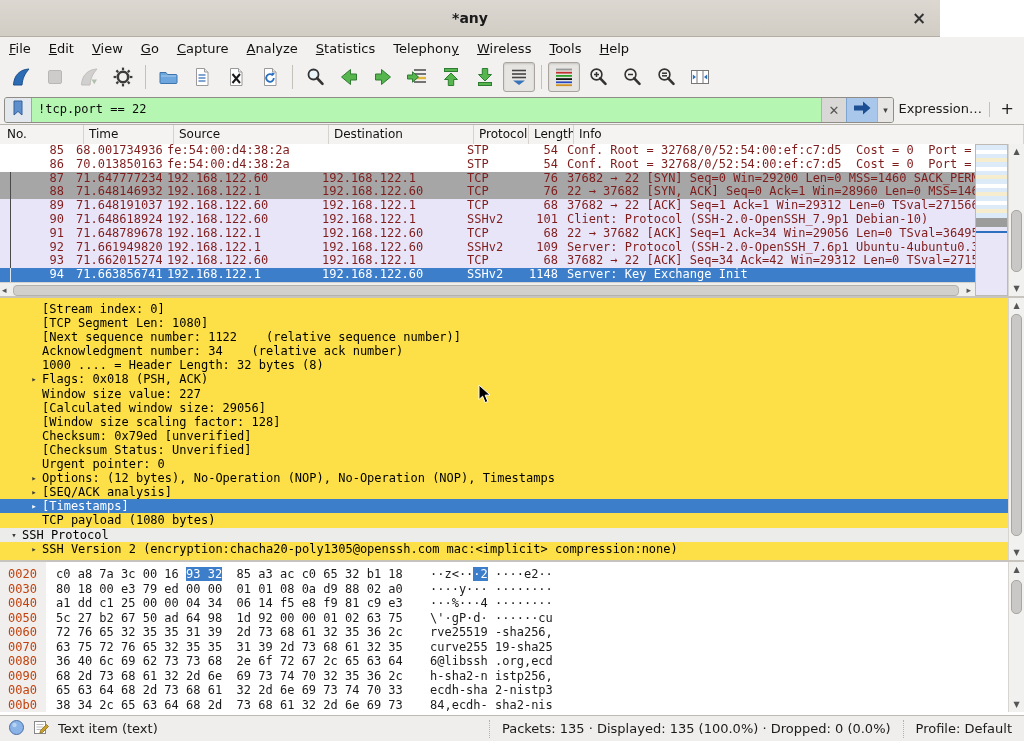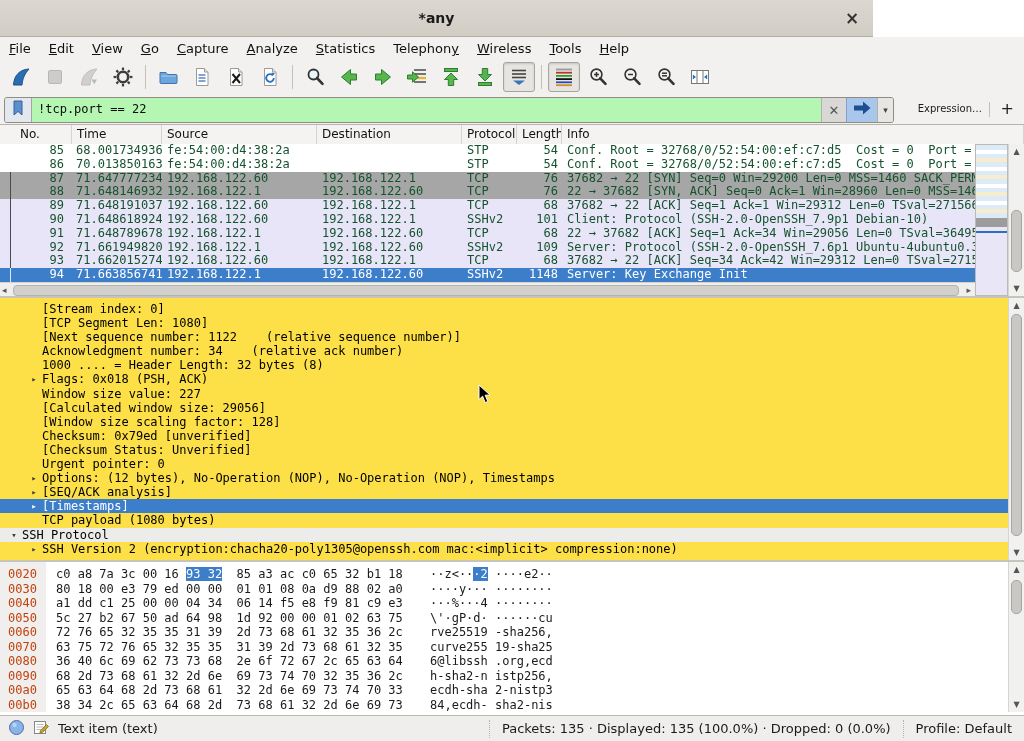--- a/index.html
+++ b/index.html
@@ -1,19 +1,19 @@
 <!DOCTYPE html>
 <html><head>
 <meta charset="utf-8">
 <style>
   html,body{margin:0;padding:0;width:1024px;height:741px;overflow:hidden;background:#fff;
     font-family:"DejaVu Sans","Liberation Sans",sans-serif;-webkit-font-smoothing:antialiased;}
   .mono{font-family:"DejaVu Sans Mono","Liberation Mono",monospace;}
   
-  .titlebar{position:absolute;top:0;left:0;width:873px;height:36px;
+  .titlebar{position:absolute;top:0;left:0;width:940px;height:36px;
     background:linear-gradient(#dcd8d1,#d1cdc5);border-bottom:1px solid #b3afa7;}
   .wtitle{position:absolute;left:0;right:0;top:0;height:36px;line-height:36px;text-align:center;
     font-weight:bold;font-size:14px;color:#1a1a1a;}
   .closebtn{position:absolute;right:10px;top:7px;width:22px;height:22px;line-height:22px;text-align:center;
     font-size:17px;font-weight:bold;color:#333;cursor:default;}
   
   .menubar{position:absolute;top:37px;left:0;width:1024px;height:23px;background:#f2f1ef;display:flex;align-items:center;}
   .mitem{padding:0 9px;font-size:13px;color:#111;line-height:23px;}
   
   .toolbar{position:absolute;top:60px;left:0;width:1024px;height:34px;background:#f2f1ef;display:flex;align-items:center;padding-left:4px;box-sizing:border-box;}
@@ -24,30 +24,30 @@
   .tsep{width:1px;height:24px;background:#c4c0ba;margin:0 5px;}
   
   .filterbar{position:absolute;top:94px;left:0;width:1024px;height:31px;background:#f2f1ef;border-bottom:1px solid #b7b3ad;box-sizing:border-box;}
   .ffield{position:absolute;left:4px;top:3px;width:888px;height:24px;border:1px solid #8f8b85;border-radius:3px;
     display:flex;align-items:stretch;overflow:hidden;background:#b5f7b2;}
   .fbookmark{width:26px;background:#e3e7ee;border-right:1px solid #a9a5a0;display:flex;align-items:center;justify-content:center;}
   .finput{flex:1;font-size:12px;line-height:22px;padding-left:6px;color:#0a0a0a;white-space:pre;overflow:hidden;}
   .fclear{width:24px;display:flex;align-items:center;justify-content:center;background:#d9d8d6;border-left:1px solid #b3afa9;color:#555;font-size:13px;font-weight:bold;}
   .fapply{width:30px;display:flex;align-items:center;justify-content:center;background:#a9c7ea;border-left:1px solid #7da3cf;}
   .fcaret{width:15px;display:flex;align-items:center;justify-content:center;background:#e7e6e4;border-left:1px solid #b3afa9;font-size:9px;color:#444;}
-  .fexpr{position:absolute;right:42px;top:0;height:31px;line-height:29px;font-size:10px;color:#1a1a1a;}
+  .fexpr{position:absolute;right:42px;top:0;height:31px;line-height:29px;font-size:13px;color:#1a1a1a;}
   .fsep{position:absolute;right:34px;top:8px;height:15px;width:1px;background:#c4c0ba;}
   .fplus{position:absolute;right:10px;top:0;height:31px;line-height:29px;font-size:16px;color:#222;}
   
   .phead{position:absolute;top:125px;left:0;width:1024px;height:19px;background:#f4f3f1;border-bottom:1px solid #b5b2ac;display:flex;font-size:12px;color:#111;}
   .phead .hc{line-height:18px;padding-left:5px;border-right:1px solid #d6d3ce;box-sizing:border-box;overflow:hidden;white-space:nowrap;}
-  .hc.no{width:72px;padding-left:20px;}.hc.time{width:90px;}.hc.src{width:155px;}.hc.dst{width:145px;}
+  .hc.no{width:84px;padding-left:7px;}.hc.time{width:90px;}.hc.src{width:155px;}.hc.dst{width:145px;}
   .hc.proto{width:55px;}.hc.len{width:45px;}.hc.info{flex:1;}
   .plist{position:absolute;top:144px;left:0;width:975px;height:138px;overflow:hidden;background:#fff;font-size:12px;}
-  .prow{display:flex;height:13.8px;line-height:13.8px;white-space:pre;position:relative;color:#14532d;}
+  .prow{display:flex;height:13.8px;line-height:13.8px;white-space:pre;position:relative;color:#7f1d1d;}
   .prow .c{overflow:hidden;box-sizing:border-box;}
   .c.no{width:72px;text-align:right;padding-right:8px;}
   .c.time{width:90px;padding-left:4px;}
   .c.src{width:155px;padding-left:5px;}
   .c.dst{width:145px;padding-left:5px;}
   .c.proto{width:55px;padding-left:5px;}
   .c.len{width:45px;text-align:right;padding-right:4px;}
   .c.info{flex:1;padding-left:5px;}
   .prow.gray{background:#a6a6a6;}
   .prow.lav{background:#e8e5f8;}

